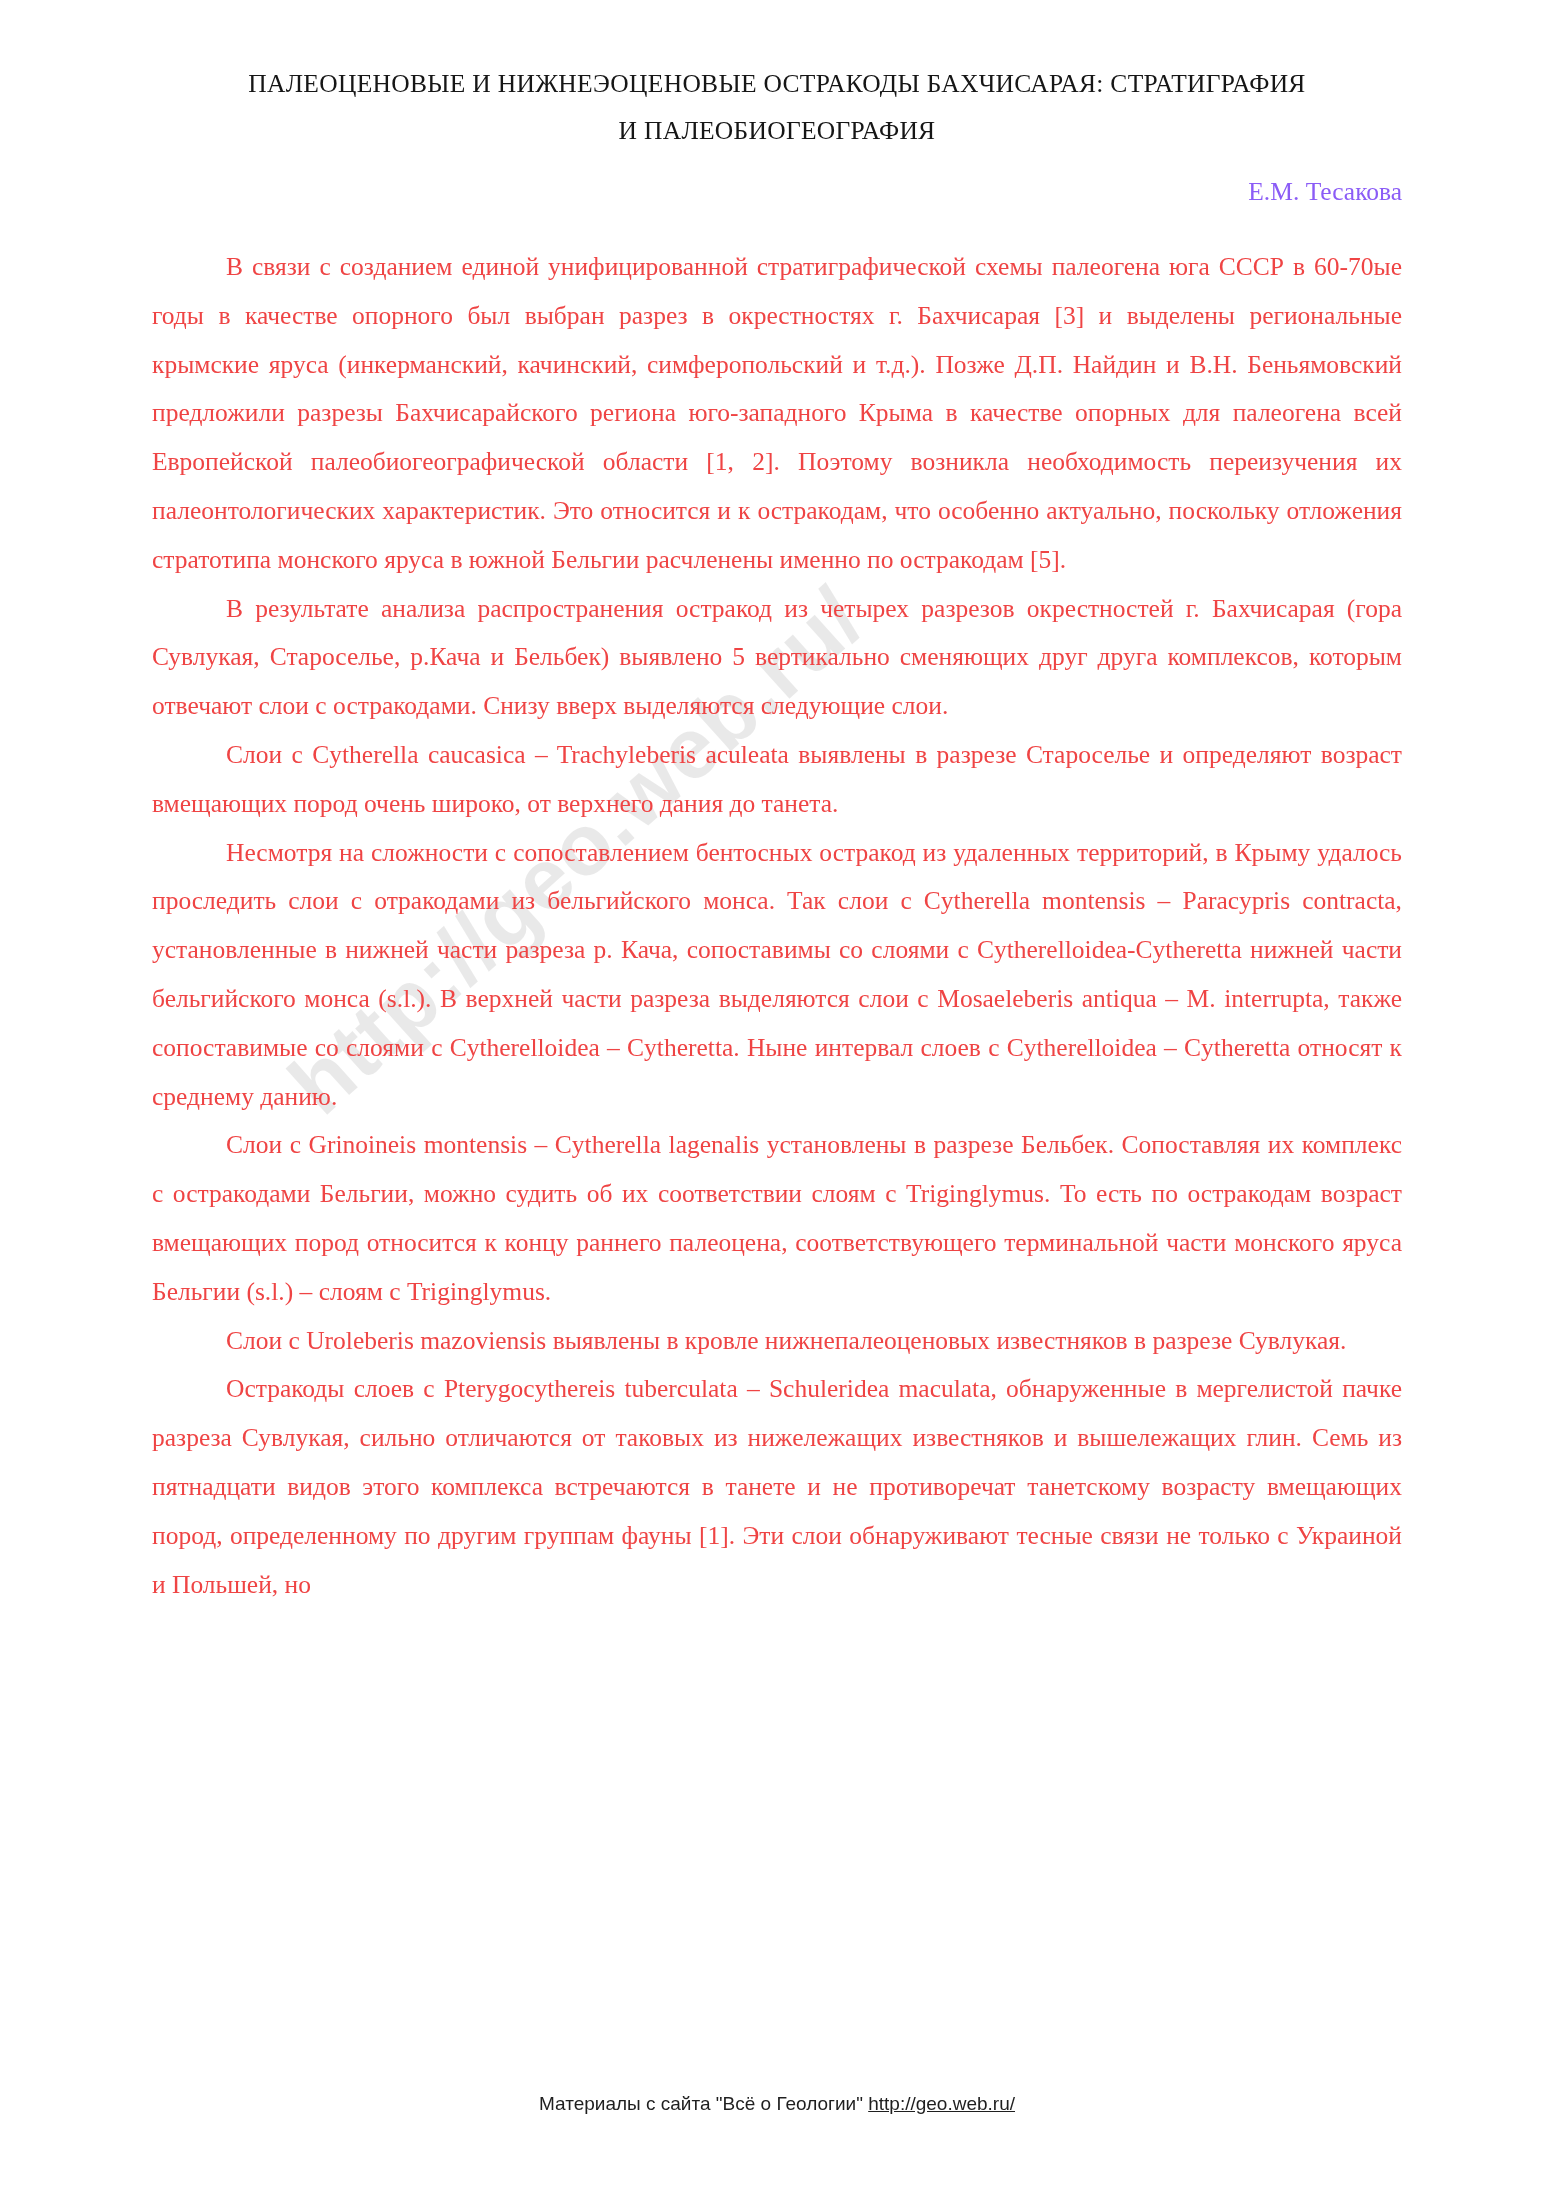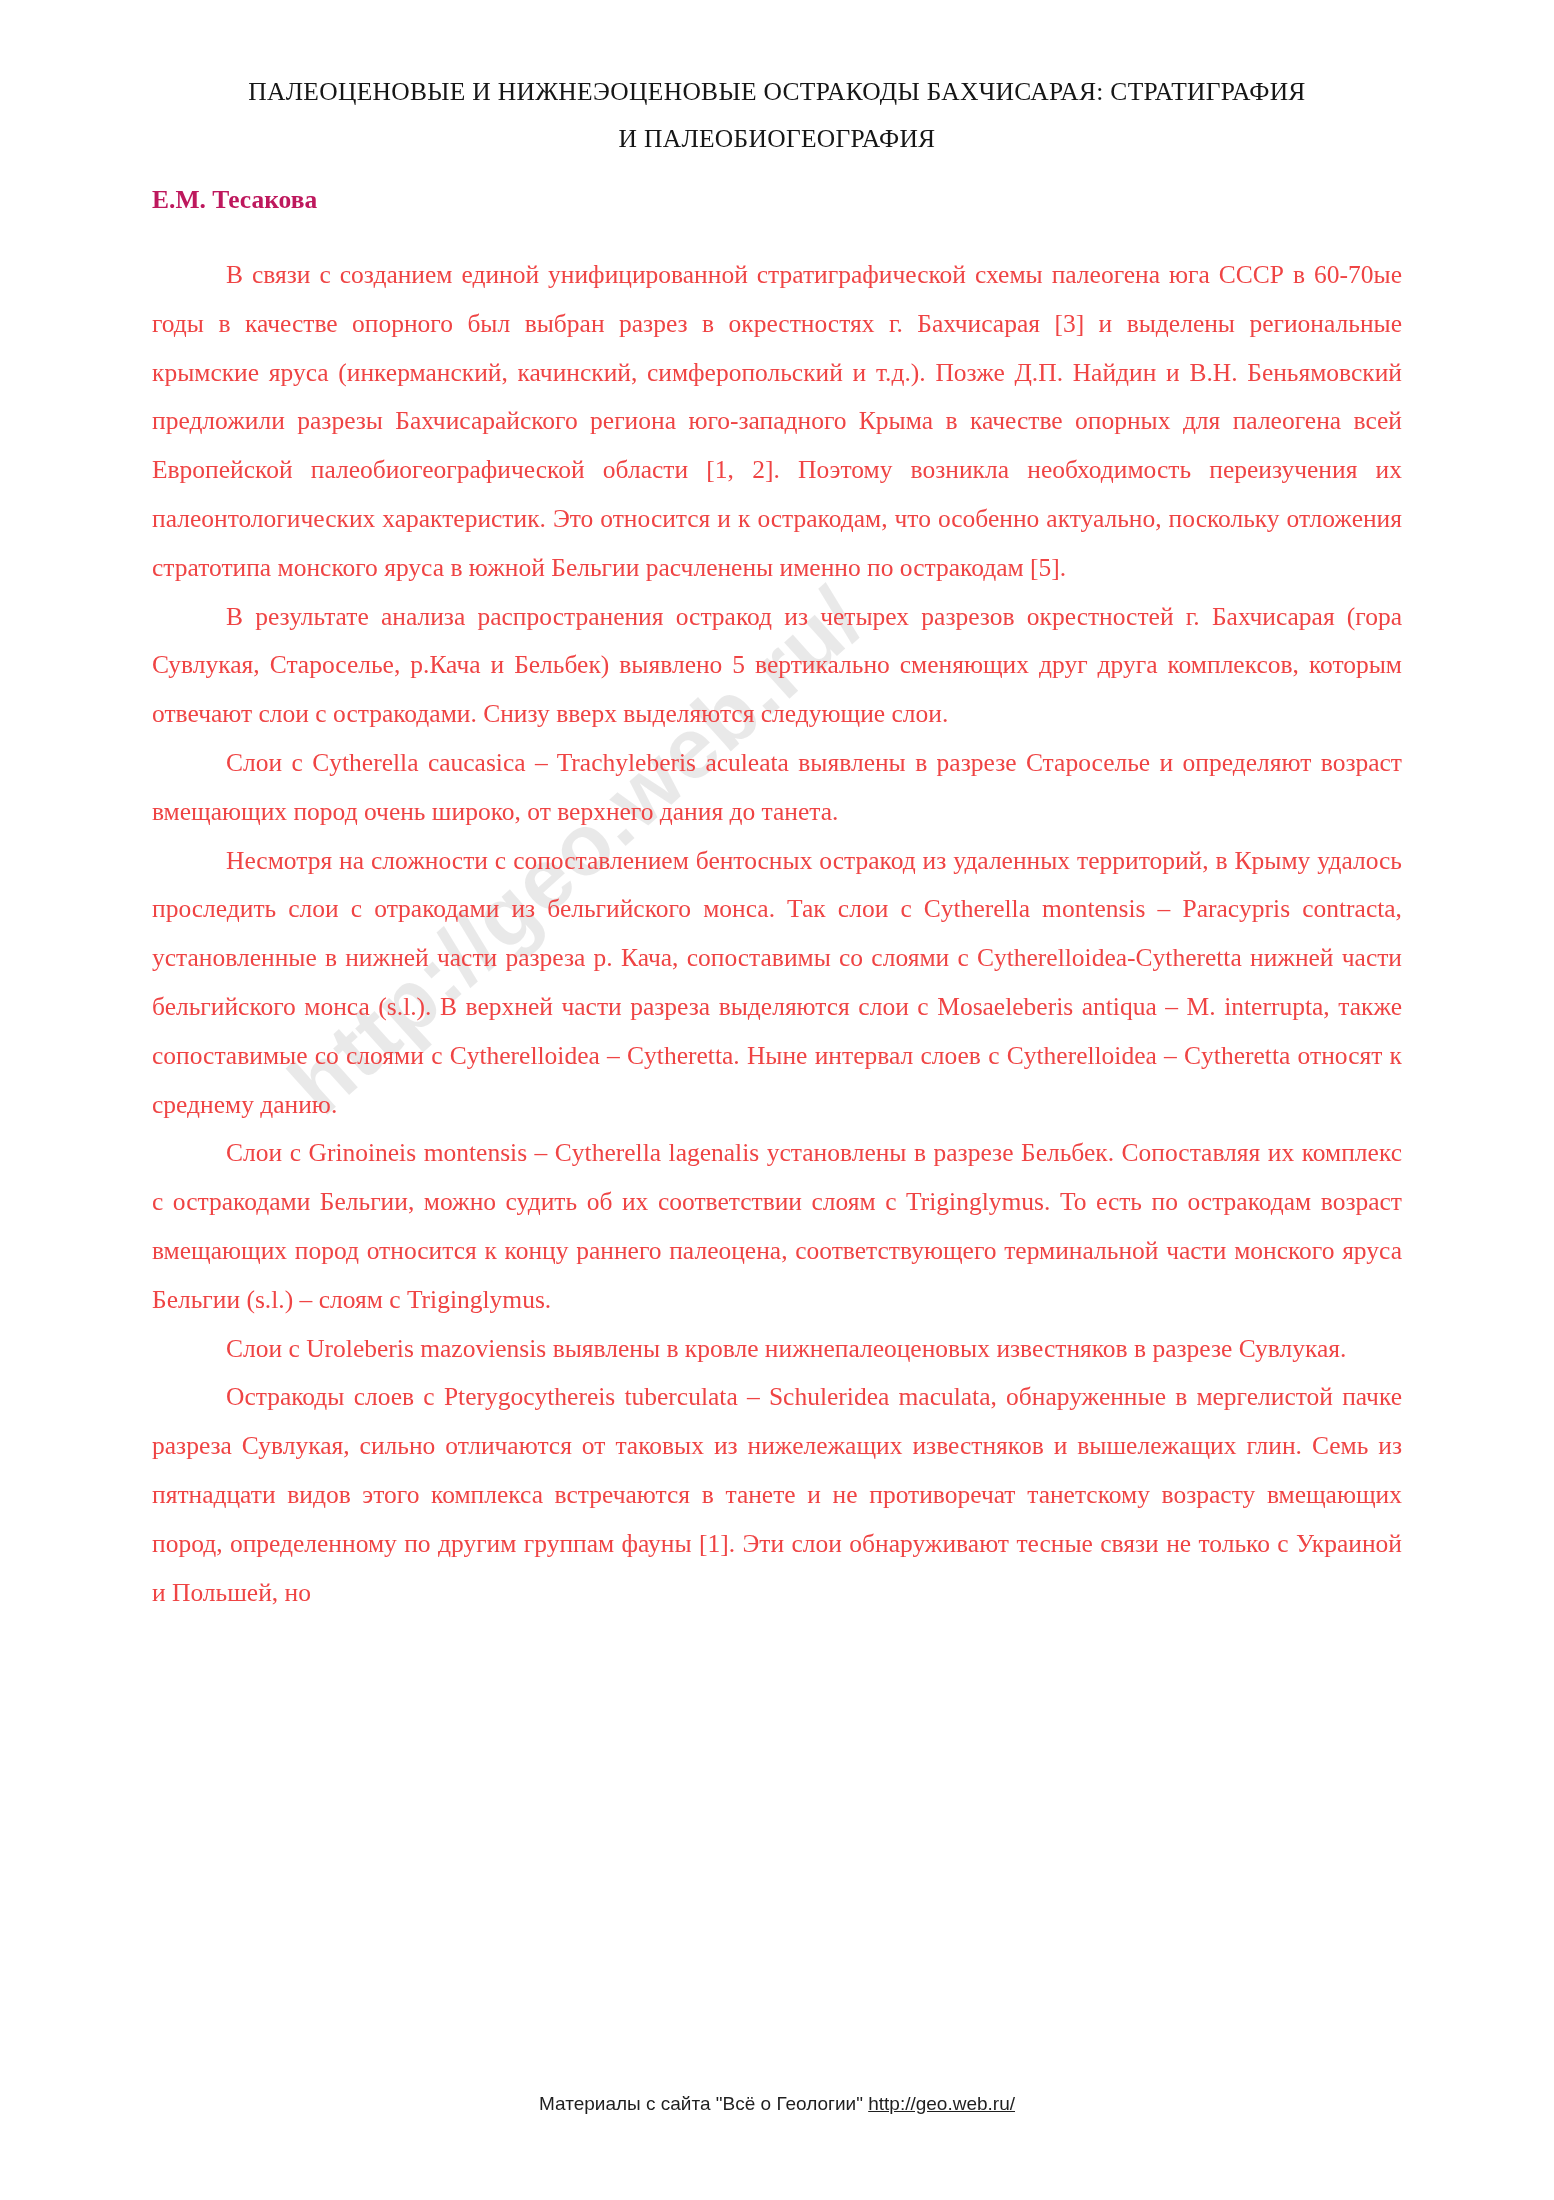--- a/index.html
+++ b/index.html
@@ -53,45 +53,45 @@
   
   #content {
     position: absolute;
     left: 0;
     top: 0;
     width: 1554px;
     z-index: 2;
   }
 
   .doc-body {
-    margin: 16px auto;
+    margin: 8px auto;
     width: 1250px;
     padding-top: 52px;
   }
 
   .doc-title {
     text-align: center;
     font-size: 25.5px;
     line-height: 47px;
     letter-spacing: 0.3px;
     margin: 0;
     font-weight: 400;
     color: #161616;
   }
   .doc-title .title-line {
     display: block;
   }
 
   .doc-author {
-    text-align: left;
+    text-align: right;
     font-size: 25.5px;
     line-height: 47px;
     margin: 14px 0 0 0;
-    font-weight: 700;
-    color: #be185d;
+    font-weight: 400;
+    color: #8b5cf6;
   }
 
   .para {
     text-align: justify;
     text-justify: inter-word;
     font-size: 25.5px;
     line-height: 48.8px;
     margin: 0;
     text-indent: 74px;
     color: #ef4444;

